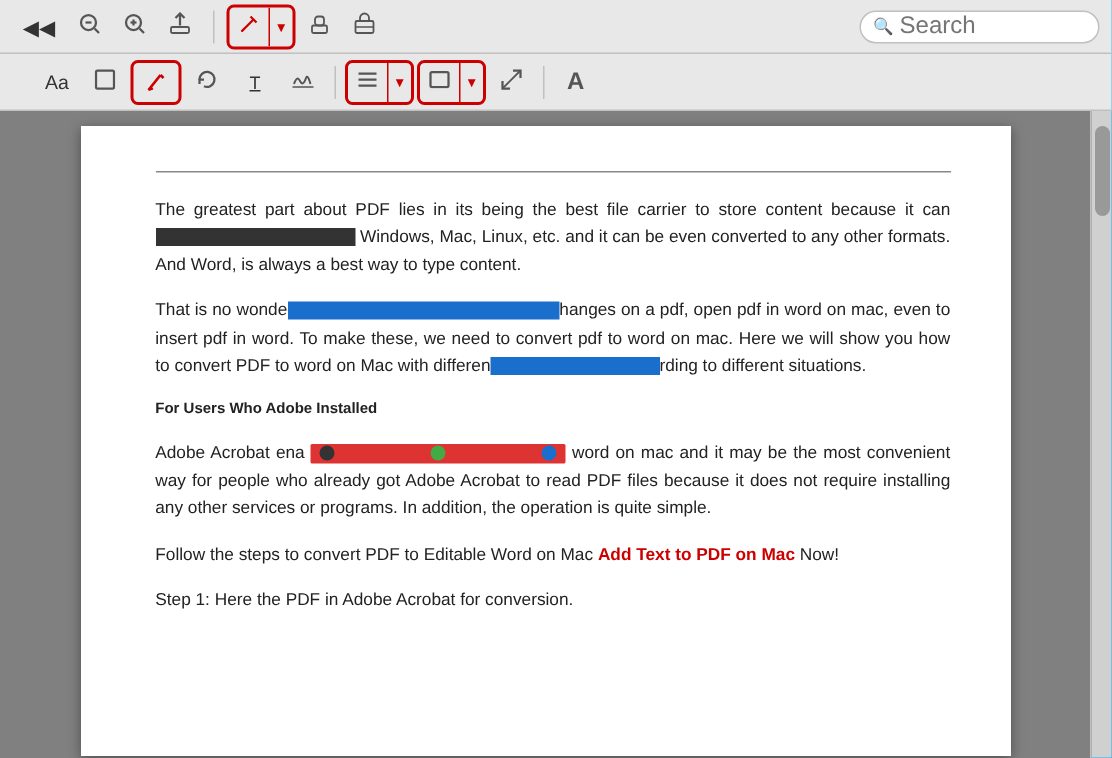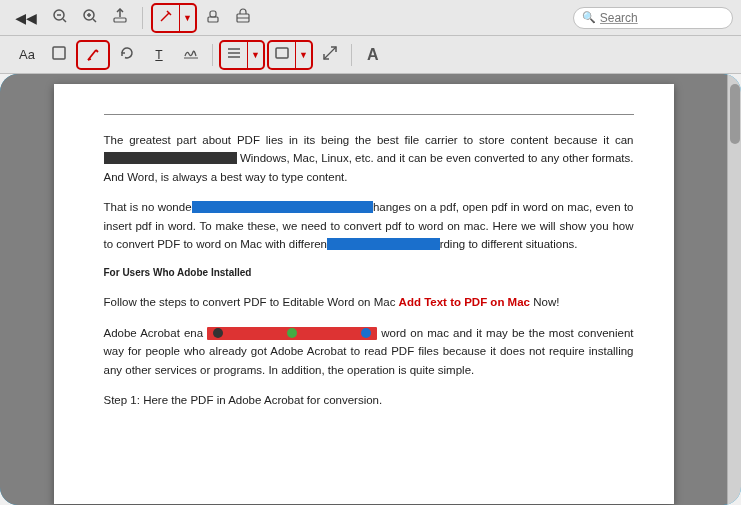--- a/index.html
+++ b/index.html
@@ -50,35 +50,34 @@
       border: 1px solid #c0c0c0;
       border-radius: 12px;
       padding: 2px 8px;
       width: 160px;
       height: 22px;
       margin-left: auto;
     }
     .search-box input {
       border: none;
       outline: none;
-      font-size: 12px;
+      font-size: 16px;
       color: #999;
       background: transparent;
       width: 100%;
-      text-decoration: underline;
     }
     .search-icon-small { font-size: 11px; color: #999; margin-right: 4px; }
 
     
     .toolbar-second {
       display: flex;
       align-items: center;
       background: #e8e8e8;
       border-bottom: 1px solid #c0c0c0;
-      padding: 2px 12px;
+      padding: 2px 23px;
       height: 38px;
       gap: 2px;
     }
 
     .tb-btn-outlined {
       display: flex;
       align-items: center;
       justify-content: center;
       width: 30px;
       height: 28px;
@@ -153,21 +152,20 @@
       display: flex;
       align-items: center;
     }
 
     
     .main-area {
       display: flex;
       height: calc(505px - 74px);
       background: #0ea5e9;
       overflow: hidden;
-      border-radius: 18px;
     }
 
     
     .pdf-container {
       flex: 1;
       overflow-y: auto;
       display: flex;
       justify-content: center;
       padding: 10px;
       background: #808080;
@@ -403,37 +401,37 @@
         <span class="highlight-black">&nbsp;&nbsp;&nbsp;&nbsp;&nbsp;&nbsp;&nbsp;&nbsp;&nbsp;&nbsp;&nbsp;&nbsp;&nbsp;&nbsp;&nbsp;&nbsp;&nbsp;&nbsp;&nbsp;&nbsp;&nbsp;&nbsp;&nbsp;&nbsp;&nbsp;&nbsp;&nbsp;&nbsp;&nbsp;&nbsp;&nbsp;&nbsp;&nbsp;&nbsp;&nbsp;&nbsp;&nbsp;&nbsp;&nbsp;&nbsp;</span>
         <span>Windows, Mac, Linux, etc. and it can be even converted to any other formats. And Word, is always a best way to type content.</span>
       </div>
 
       <div class="pdf-para pdf-text">
         <span>That is no wonde</span><span class="highlight-blue">&nbsp;&nbsp;&nbsp;&nbsp;&nbsp;&nbsp;&nbsp;&nbsp;&nbsp;&nbsp;&nbsp;&nbsp;&nbsp;&nbsp;&nbsp;&nbsp;&nbsp;&nbsp;&nbsp;&nbsp;&nbsp;&nbsp;&nbsp;&nbsp;&nbsp;&nbsp;&nbsp;&nbsp;&nbsp;&nbsp;&nbsp;&nbsp;&nbsp;&nbsp;&nbsp;&nbsp;&nbsp;&nbsp;&nbsp;&nbsp;&nbsp;&nbsp;&nbsp;&nbsp;&nbsp;&nbsp;&nbsp;&nbsp;&nbsp;&nbsp;&nbsp;&nbsp;&nbsp;</span><span>hanges on a pdf, open pdf in word on mac, even to insert pdf in word. To make these, we need to convert pdf to word on mac. Here we will show you how to convert PDF to word on Mac with differen</span><span class="highlight-blue">&nbsp;&nbsp;&nbsp;&nbsp;&nbsp;&nbsp;&nbsp;&nbsp;&nbsp;&nbsp;&nbsp;&nbsp;&nbsp;&nbsp;&nbsp;&nbsp;&nbsp;&nbsp;&nbsp;&nbsp;&nbsp;&nbsp;&nbsp;&nbsp;&nbsp;&nbsp;&nbsp;&nbsp;&nbsp;&nbsp;&nbsp;&nbsp;&nbsp;&nbsp;</span><span>rding to different situations.</span>
       </div>
 
       <div class="pdf-para pdf-text bold-heading">
         <span>For Users Who Adobe Installed</span>
-      </div>
-
-      <div class="pdf-para pdf-text">
-        <span>Follow the steps to convert PDF to Editable Word on Mac </span><span class="link-red">Add Text to PDF on Mac</span><span> Now!</span>
       </div>
 
       <div class="pdf-para pdf-text">
         <span>Adobe Acrobat ena</span>
         
         <span style="display:inline-block; position:relative; background:#dd3333; width:170px; height:13px; vertical-align:middle; border-radius:1px;">
           <span style="position:absolute; left:6px; top:1px; width:10px; height:10px; border-radius:50%; background:#333; display:inline-block;"></span>
           <span style="position:absolute; left:50%; top:1px; transform:translateX(-50%); width:10px; height:10px; border-radius:50%; background:#44aa44; display:inline-block;"></span>
           <span style="position:absolute; right:6px; top:1px; width:10px; height:10px; border-radius:50%; background:#1a6fcc; display:inline-block;"></span>
         </span>
         <span>word on mac and it may be the most convenient way for people who already got Adobe Acrobat to read PDF files because it does not require installing any other services or programs. In addition, the operation is quite simple.</span>
       </div>
 
+      <div class="pdf-para pdf-text">
+        <span>Follow the steps to convert PDF to Editable Word on Mac </span><span class="link-red">Add Text to PDF on Mac</span><span> Now!</span>
+      </div>
+
       <div class="pdf-text">
         <span>Step 1: Here the PDF in Adobe Acrobat for conversion.</span>
       </div>
     </div>
   </div>
 
   <div class="scrollbar-right">
     <div class="scroll-thumb"></div>
   </div>
 </div>

